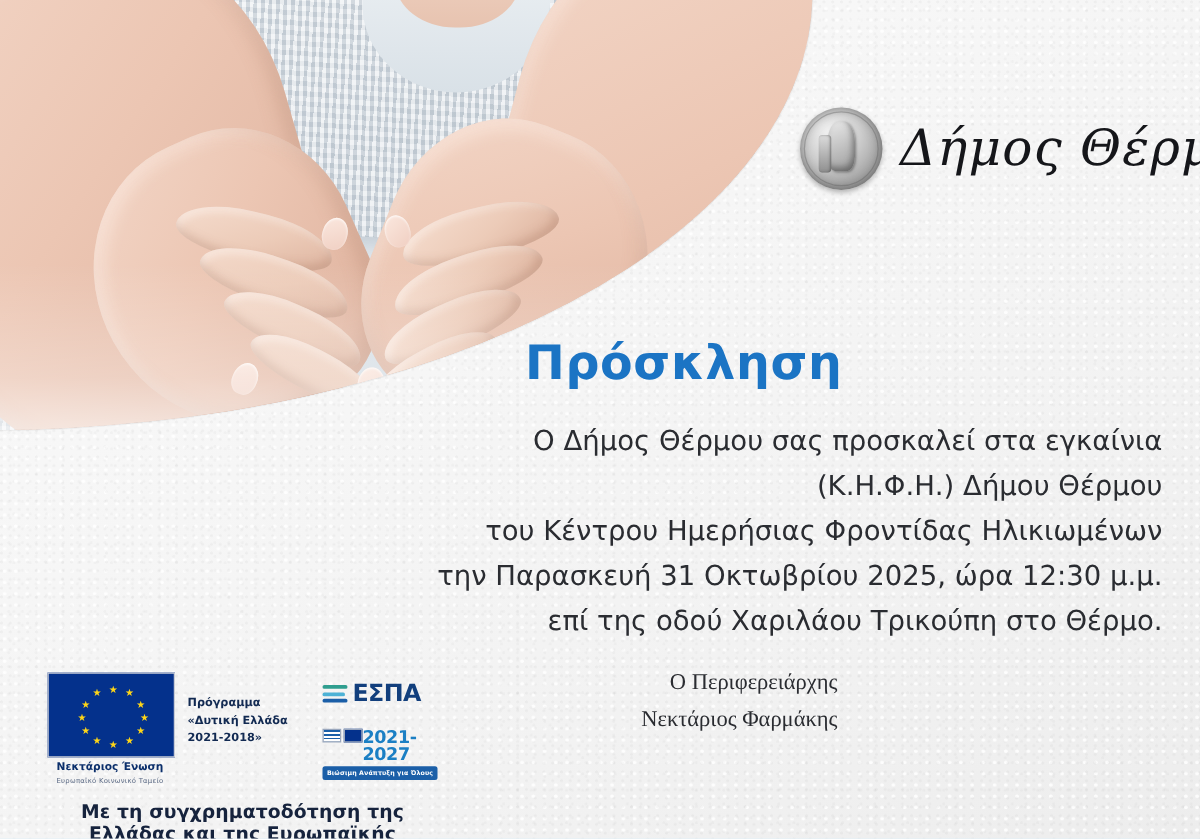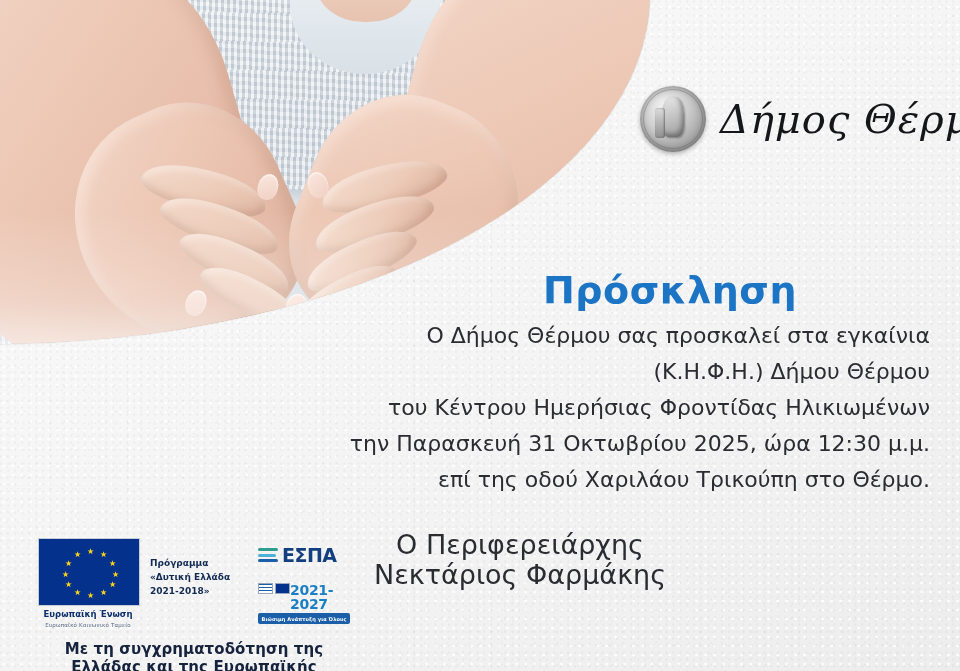--- a/index.html
+++ b/index.html
@@ -126,34 +126,34 @@
     box-shadow:inset -1px 0 2px rgba(60,60,60,.55);
   }
   .coin-rim{position:absolute;inset:3px;border-radius:50%;border:1px solid rgba(90,90,90,.35);}
   .logo-text{
     font-family:"DejaVu Serif","Liberation Serif",serif;
     font-size:40px;font-style:italic;color:#15161a;letter-spacing:1px;white-space:nowrap;
   }
 
   
   .title{
-    position:absolute;left:420px;top:268px;width:500px;text-align:center;
+    position:absolute;left:420px;top:268px;width:500px;text-align:left;
     font-size:38px;font-weight:700;color:#1b74c4;letter-spacing:.5px;
   }
   .body-text{
-    position:absolute;left:330px;top:318px;width:600px;text-align:right;
+    position:absolute;left:330px;top:336px;width:600px;text-align:right;
     font-size:22px;line-height:36px;color:#2a2c31;
   }
   .body-text .ln{display:block;}
 
   .signs{
     position:absolute;left:370px;top:530px;width:560px;
     display:flex;justify-content:space-between;
   }
-  .sign{text-align:center;font-size:27px;line-height:30px;color:#2a2c31;}
+  .sign{text-align:right;font-size:18px;line-height:30px;color:#2a2c31;font-family:Liberation Serif, serif;}
   .sign .role{display:block;}
   .sign .person{display:block;}
   .sign-left{width:300px;}
   .sign-right{width:300px;}
 
   
   .footer{position:absolute;left:38px;top:538px;width:312px;}
   .f-row{display:flex;align-items:flex-start;gap:12px;}
   .eu{width:100px;}
   .eu-flag{
@@ -262,21 +262,21 @@
           <span class="star" style="left:70px;top:42px;">★</span>
           <span class="star" style="left:61px;top:50px;">★</span>
           <span class="star" style="left:48px;top:53px;">★</span>
           <span class="star" style="left:35px;top:50px;">★</span>
           <span class="star" style="left:26px;top:42px;">★</span>
           <span class="star" style="left:23px;top:32px;">★</span>
           <span class="star" style="left:26px;top:21px;">★</span>
           <span class="star" style="left:35px;top:12px;">★</span>
         </div>
         <div class="eu-cap">
-          <span>Ευρωπαϊκή Ένωση</span>
+          <span>Νεκτάριος Ένωση</span>
           <small>Ευρωπαϊκό Κοινωνικό Ταμείο</small>
         </div>
       </div>
 
       <div class="prog">
         <span>Πρόγραμμα</span><br>
         <span>«Δυτική Ελλάδα 2021-2018»</span>
       </div>
 
       <div class="espa">

